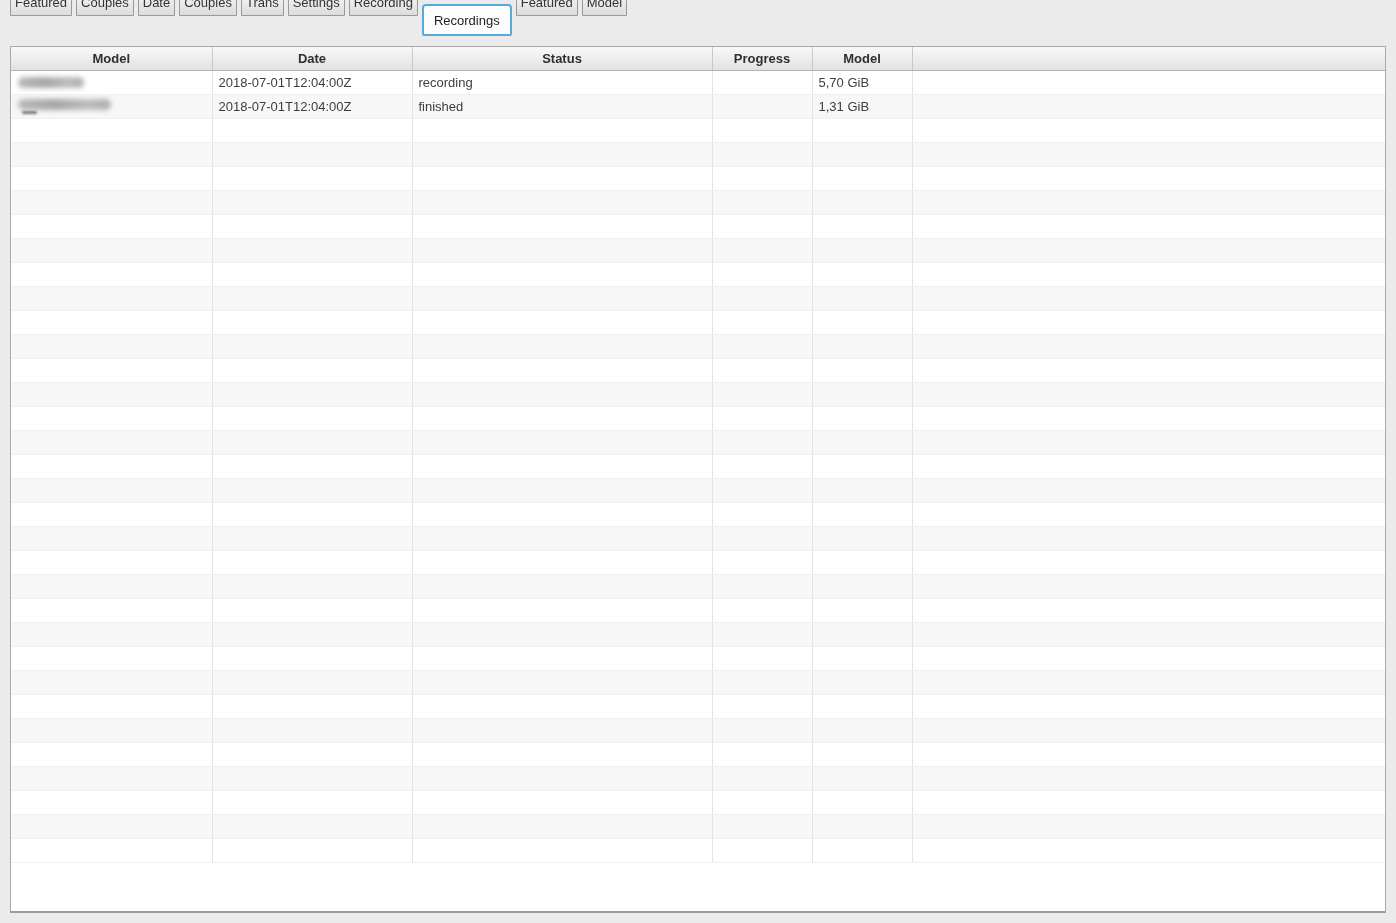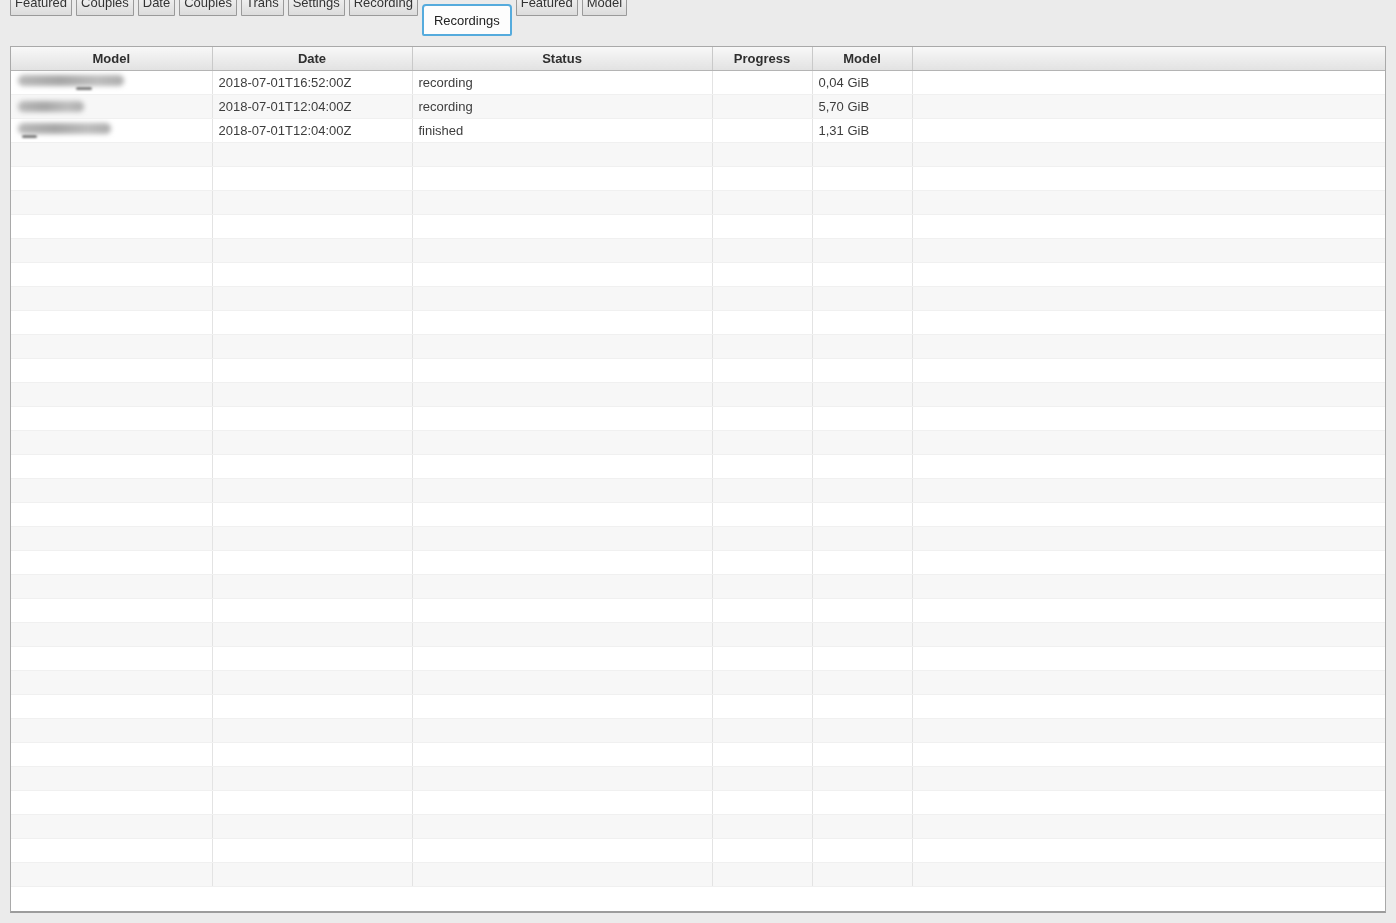--- a/index.html
+++ b/index.html
@@ -180,33 +180,20 @@
           <th>Status</th>
           <th>Progress</th>
           <th>Model</th>
           <th></th>
         </tr>
       </thead>
       <tbody>
           <tr>
             <td class="model-cell">
               <div class="model-redacted">
-                <div class="smudge" style="width: 106px;"></div>
-                <div class="speck" style="width: 16px; margin-left: 58px;"></div>
-              </div>
-            </td>
-            <td>2018-07-01T16:52:00Z</td>
-            <td>recording</td>
-            <td></td>
-            <td>0,04 GiB</td>
-            <td></td>
-          </tr>
-          <tr>
-            <td class="model-cell">
-              <div class="model-redacted">
                 <div class="smudge" style="width: 66px;"></div>
               </div>
             </td>
             <td>2018-07-01T12:04:00Z</td>
             <td>recording</td>
             <td></td>
             <td>5,70 GiB</td>
             <td></td>
           </tr>
           <tr>

